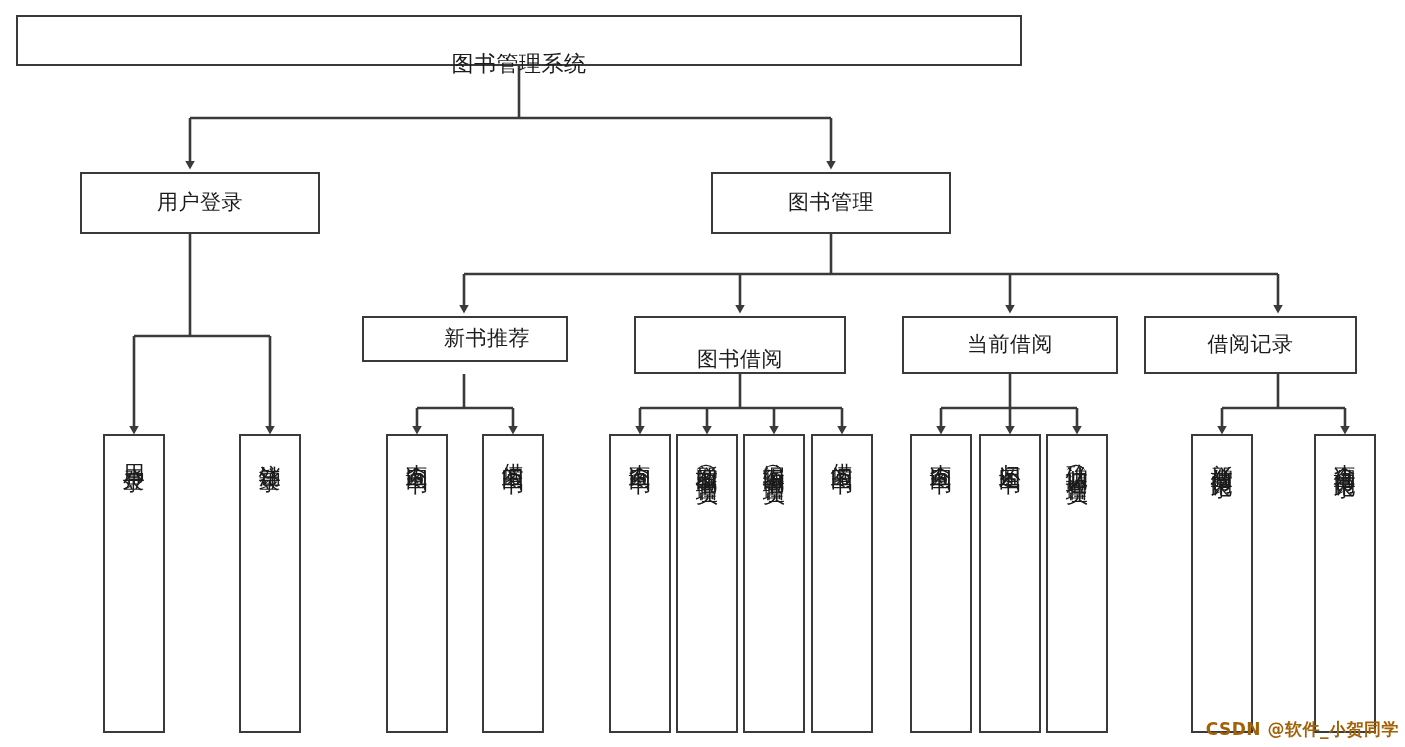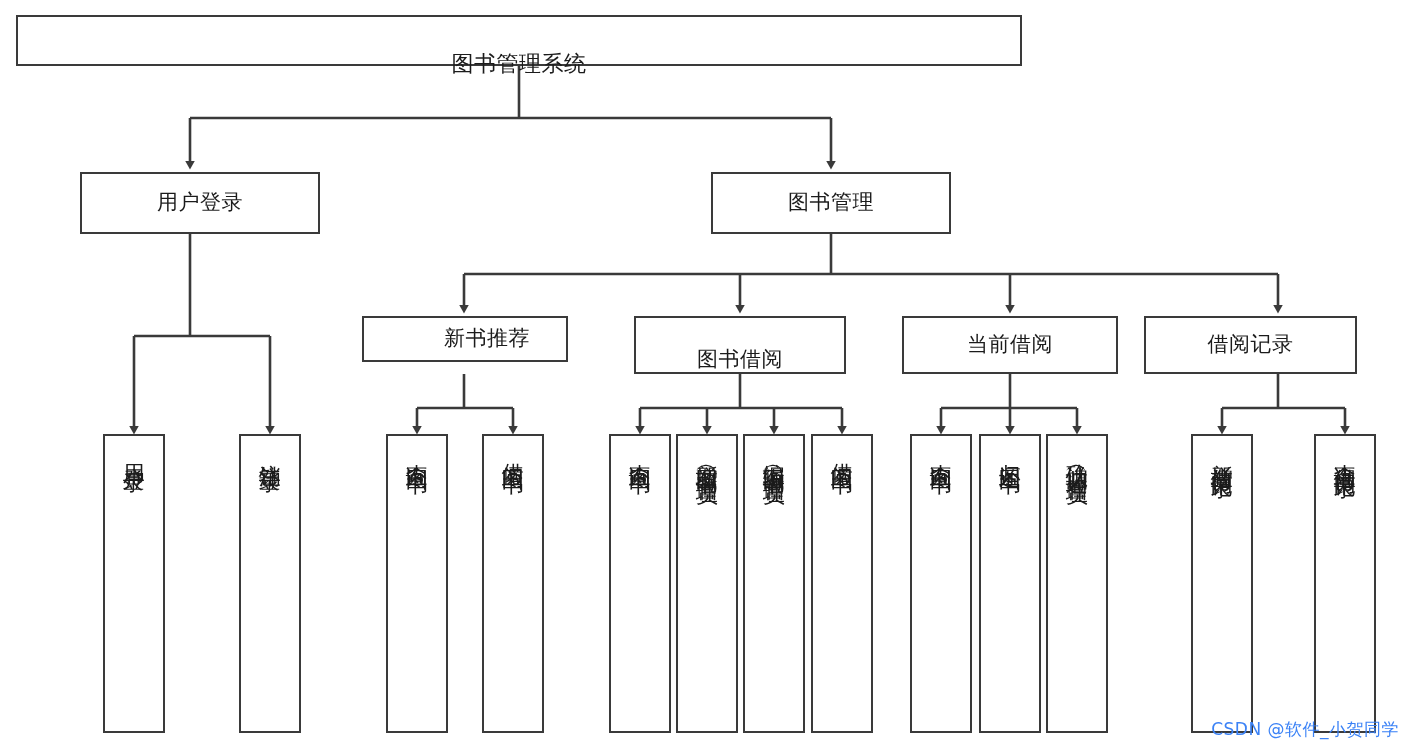--- a/index.html
+++ b/index.html
@@ -55,24 +55,25 @@
     font-size:22px;
     line-height:1.06;
     letter-spacing:3px;
     white-space:nowrap;
   }
   .watermark{
     position:absolute;
     right:6px;
     bottom:6px;
     font-size:17px;
-    color:#3b82f6;
+    color:#a16207;
     letter-spacing:0.5px;
     white-space:nowrap;
     user-select:none;
+    font-weight:bold;
   }
 </style>
 </head>
 <body>
 
 <div id="canvas">
 
   <svg id="wires" viewBox="0 0 1405 747" xmlns="http://www.w3.org/2000/svg">
     <defs>
       <marker id="arw" markerWidth="9" markerHeight="10" refX="1.5" refY="5" orient="auto" markerUnits="userSpaceOnUse">

